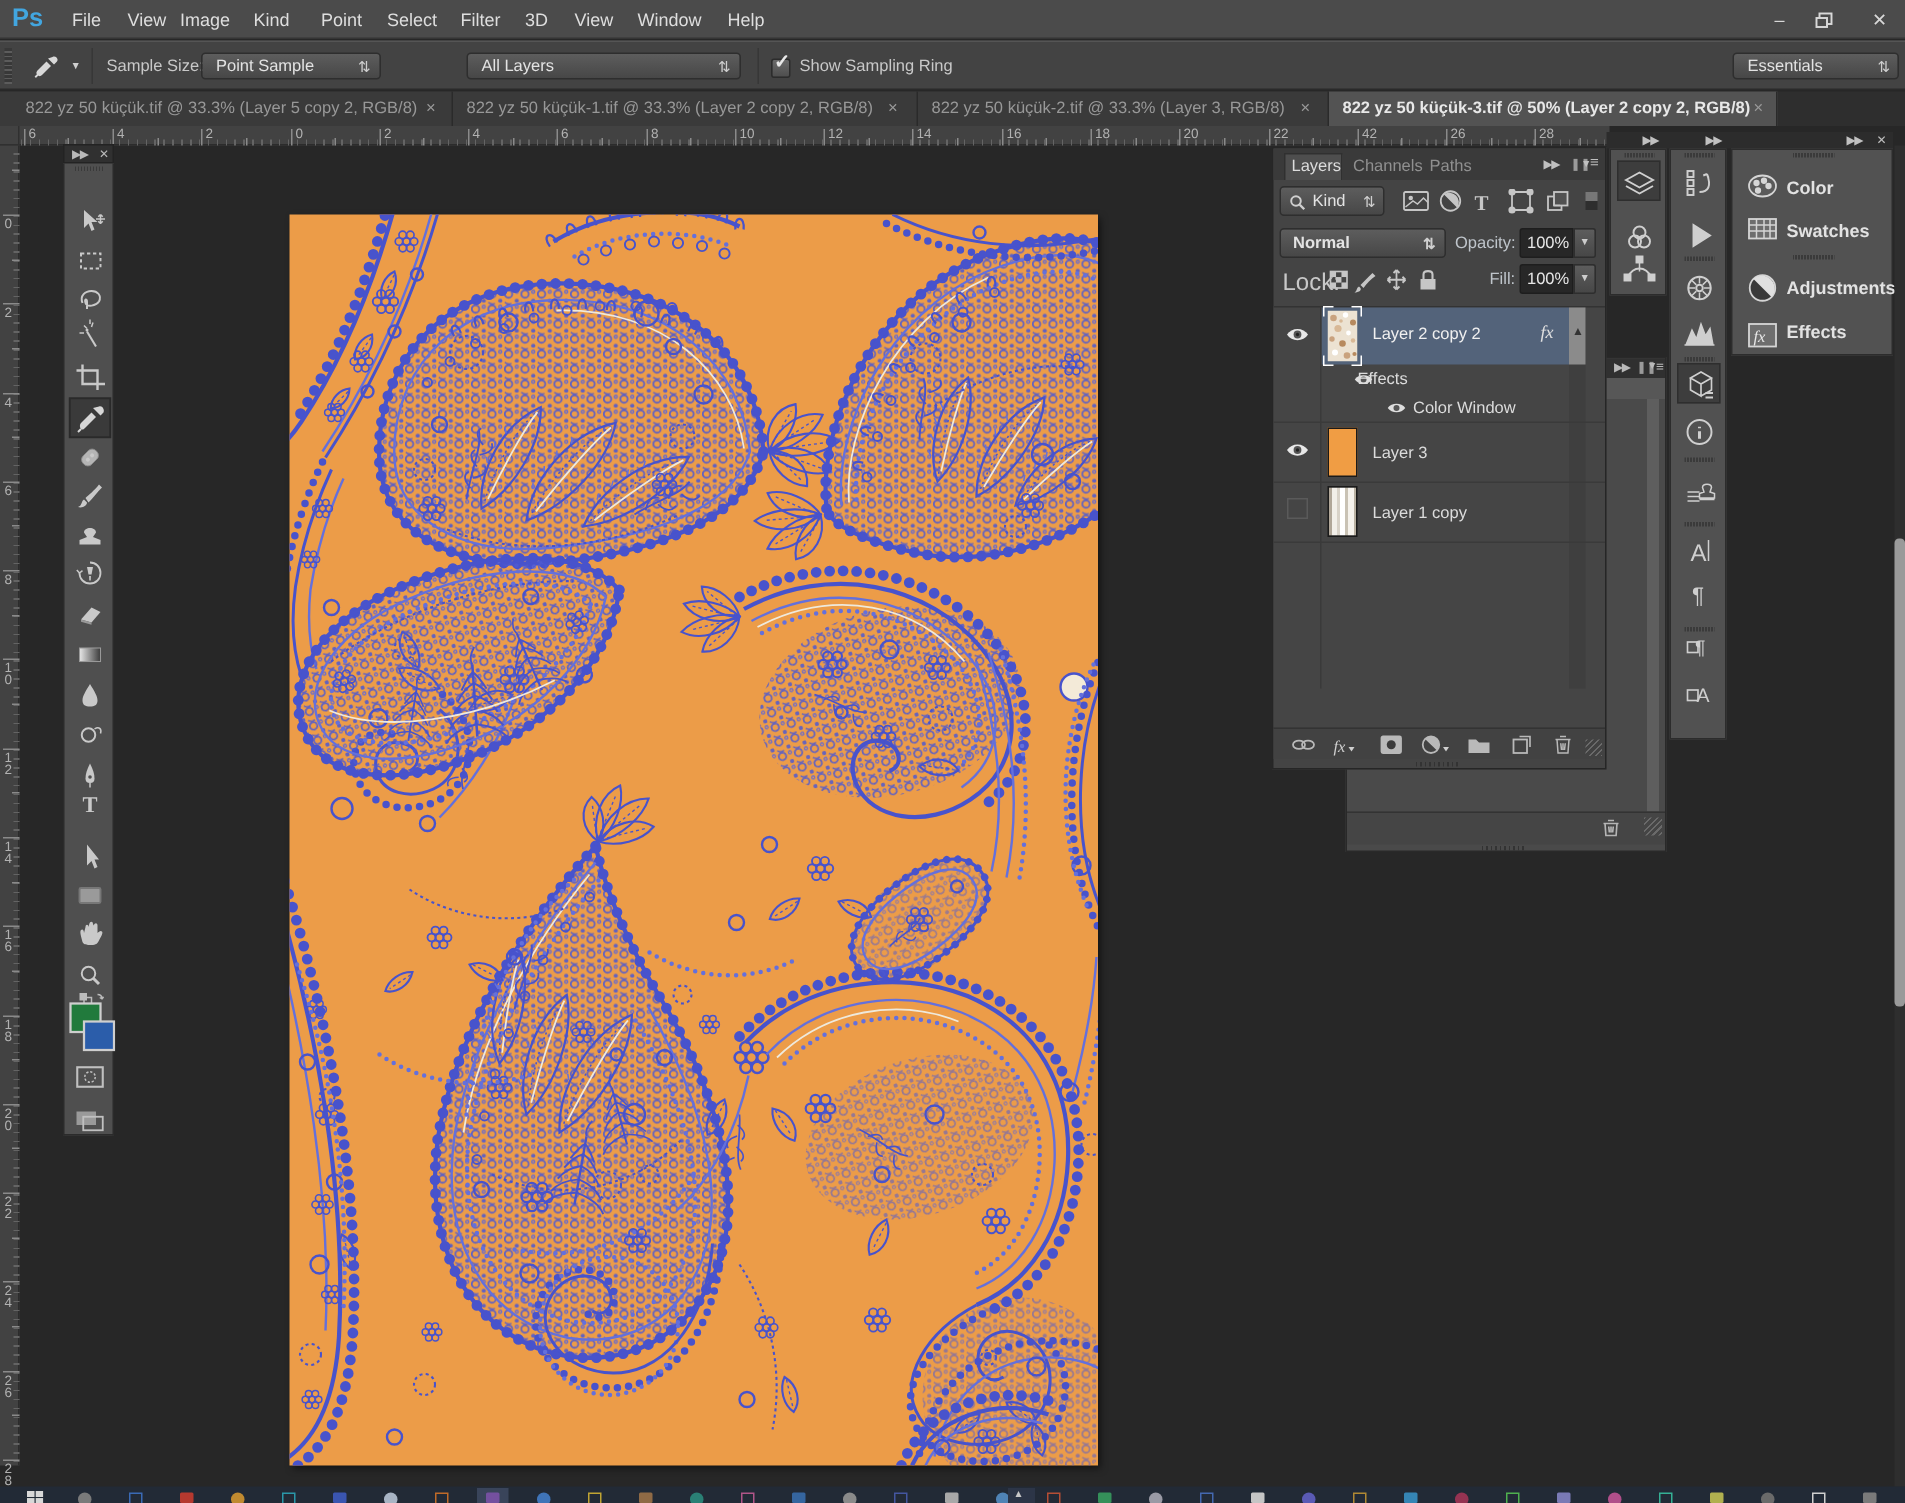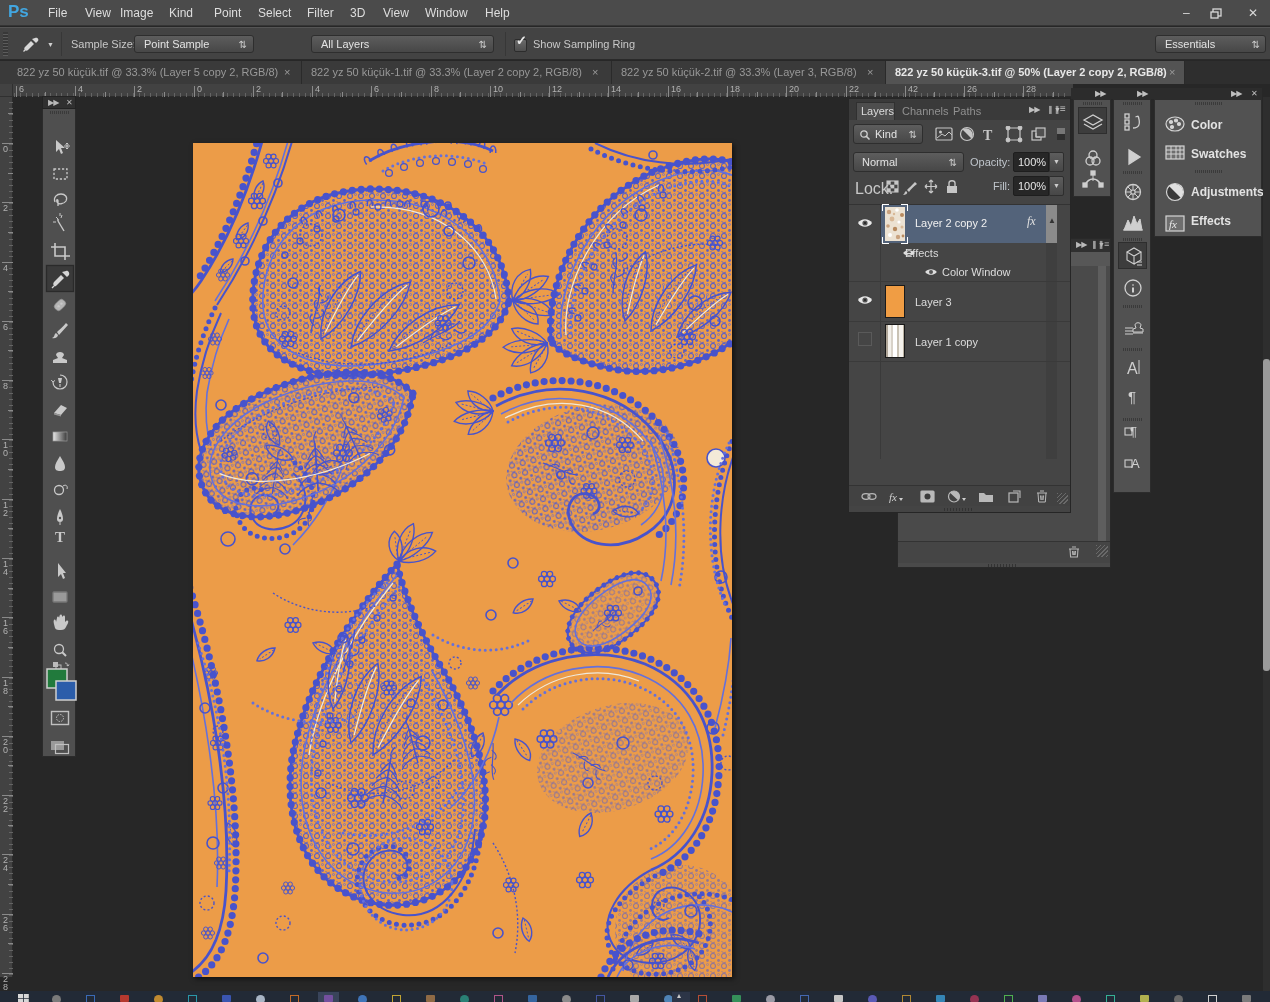--- a/index.html
+++ b/index.html
@@ -1402,21 +1402,21 @@
           <circle cx="85" cy="14" r="1.8" fill="#c6c6c6"></circle>
         <rect x="97" y="5" width="9" height="9"></rect>
         <rect x="101" y="2" width="9" height="9" fill="#515151"></rect>
         <path d="M101 11 l4 0 M101 7 l0 4" stroke-width="1"></path>
       </g>
       <text x="48" y="14" font-size="14" font-weight="bold" fill="#c6c6c6" font-family="Liberation Serif">T</text>
       <rect x="122" y="2" width="12" height="6" fill="#777"></rect>
       <rect x="122" y="8" width="12" height="6" fill="#2e2e2e"></rect>
     </svg>
 
-    <span class="dd" style="left:4px;top:53px;width:111px;height:20px;">
+    <span class="dd" style="left:4px;top:53px;width:111px;height:20px;font-weight:bold;">
         <span class="dtxt txt" style="left:8px;top:3px;">Normal</span>
         <span class="updn" style="right:6px;top:4px;">⇅</span>
       </span>
     <span class="txt" style="left:121px;top:57px;font-size:11px;color:#bfc5cb;">Opacity:</span>
     <span style="left:164px;top:53px;width:36px;height:20px;background:#272727;border:1px solid #1e1e1e;border-radius:2px 0 0 2px;"></span>
     <span class="txt" style="left:169px;top:57px;font-size:11px;color:#e6e6e6;">100%</span>
     <span style="left:200px;top:53px;width:15px;height:20px;background:linear-gradient(#5d5d5d,#474747);border:1px solid #2e2e2e;border-radius:0 2px 2px 0;"></span>
     <span style="left:204px;top:59px;color:#ccc;font-size:7px;">▼</span>
 
     <span class="txt" style="left:6px;top:81px;font-size:16px;color:#c8c8c8;">Lock:</span>

